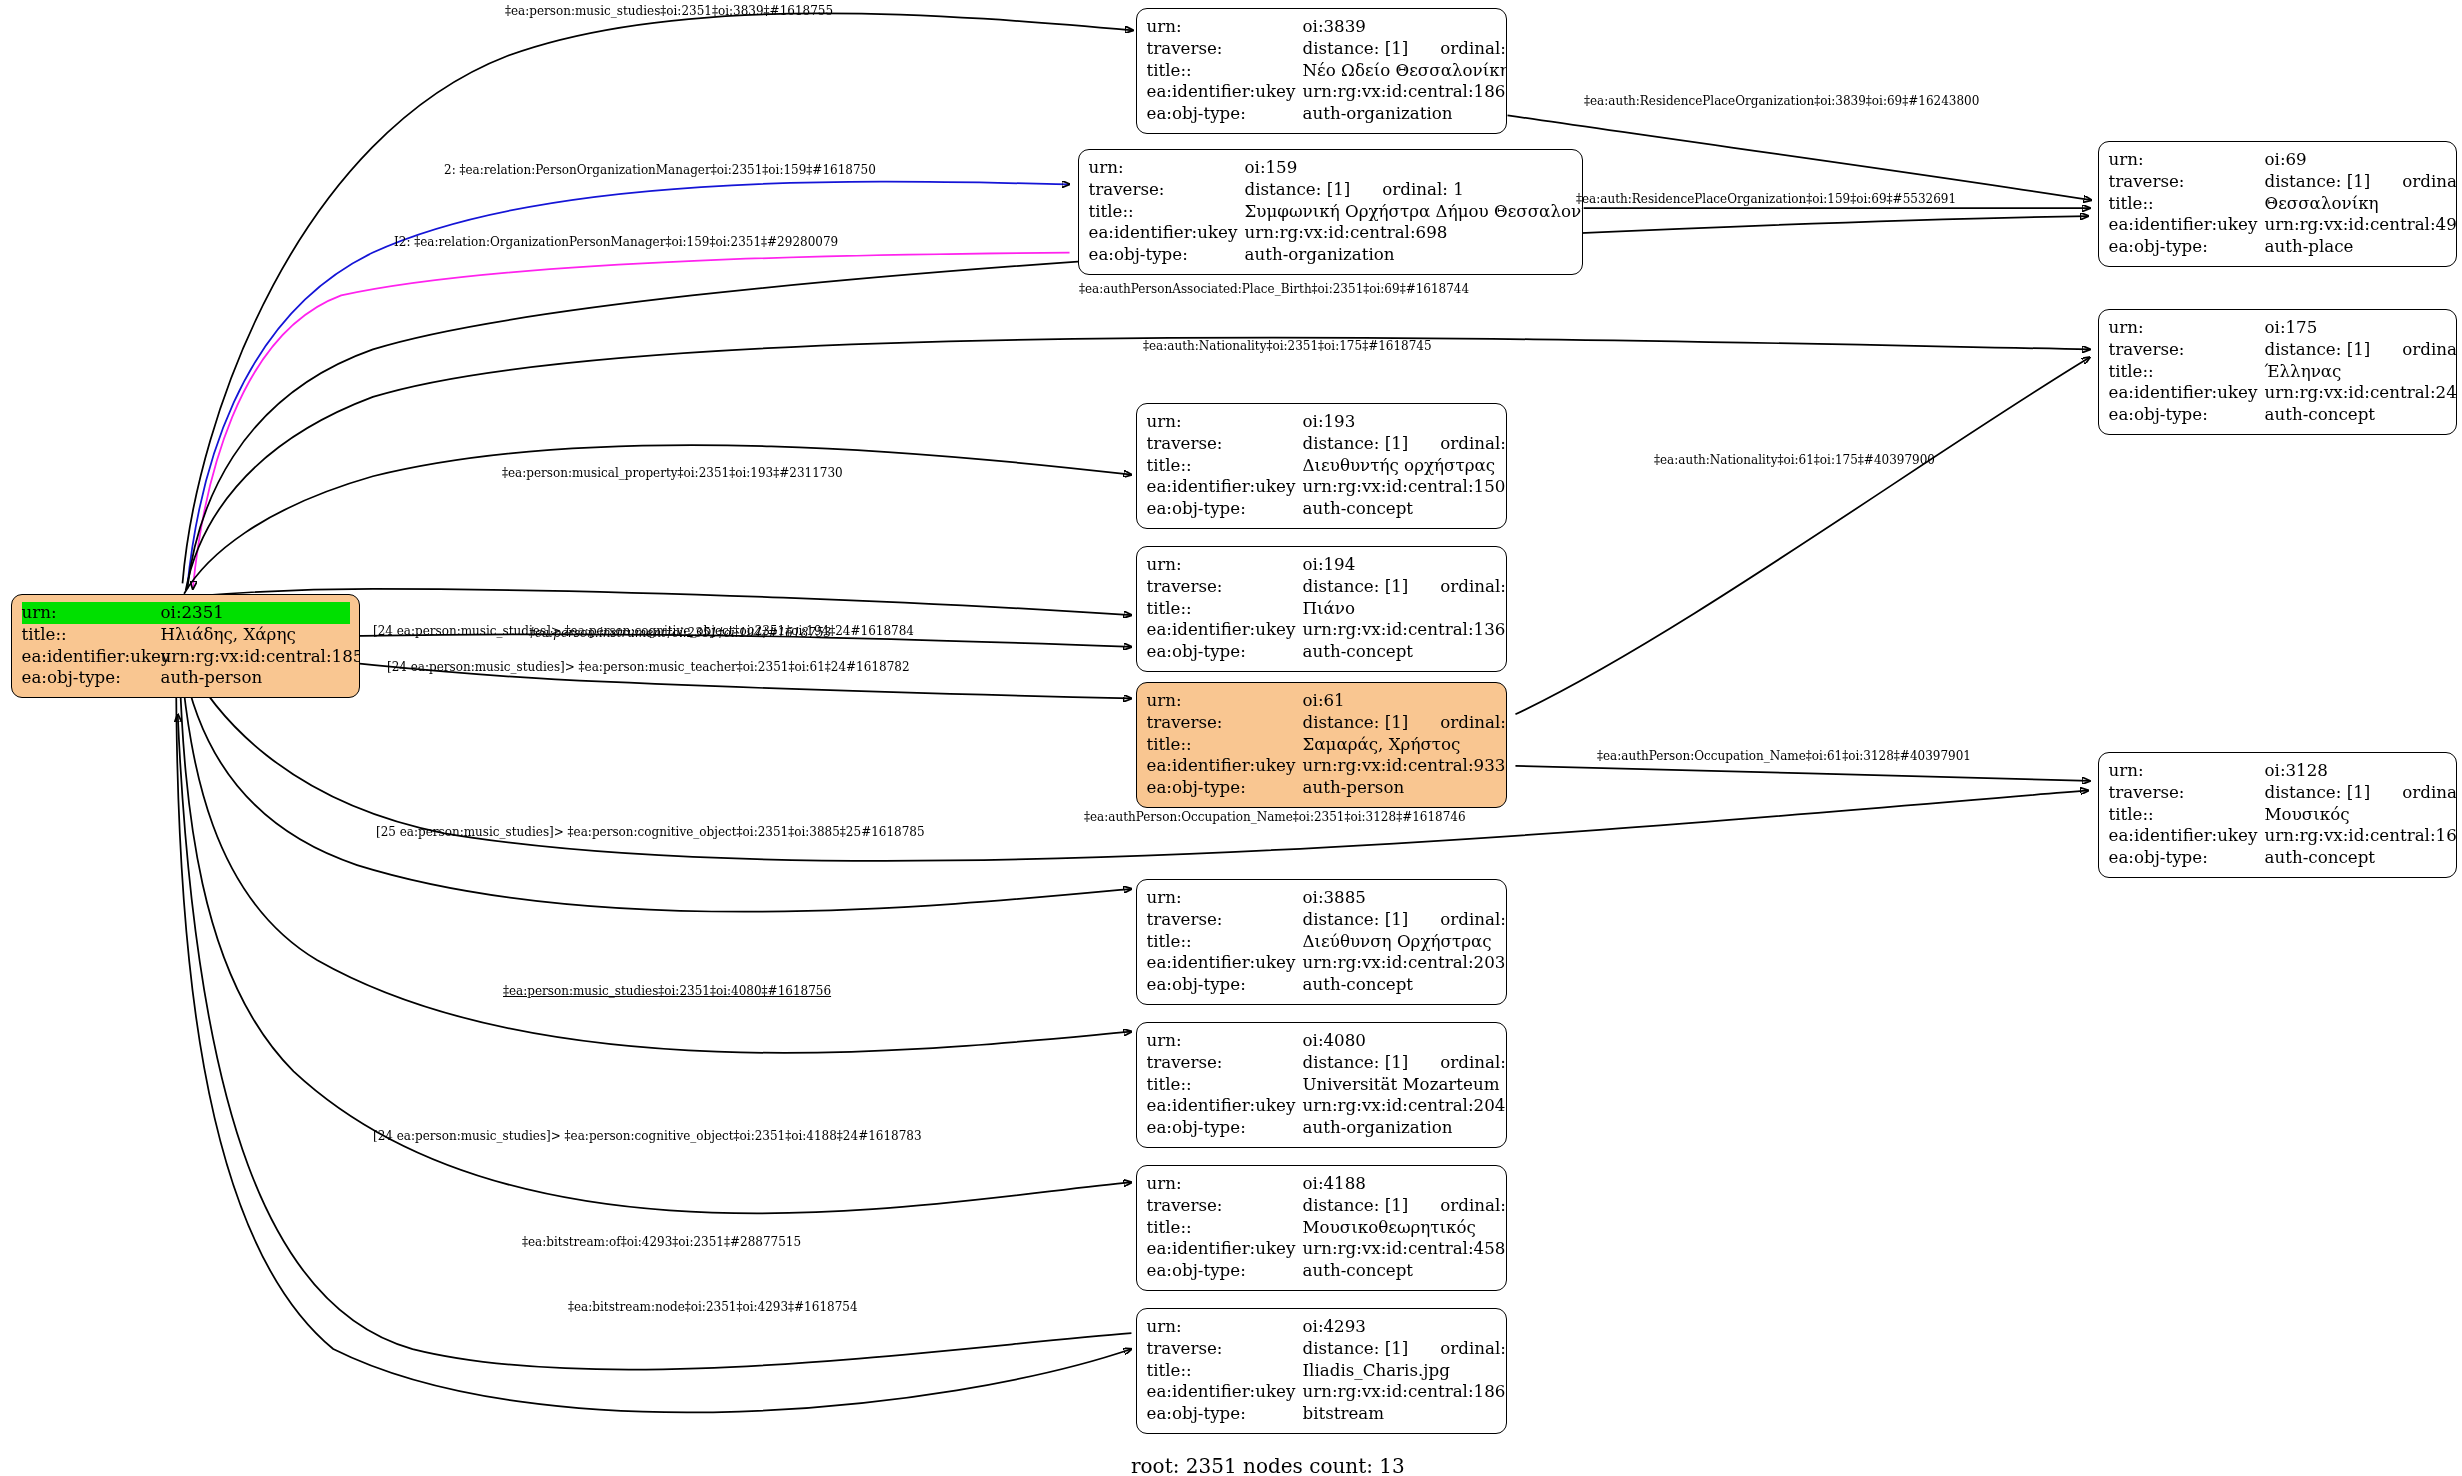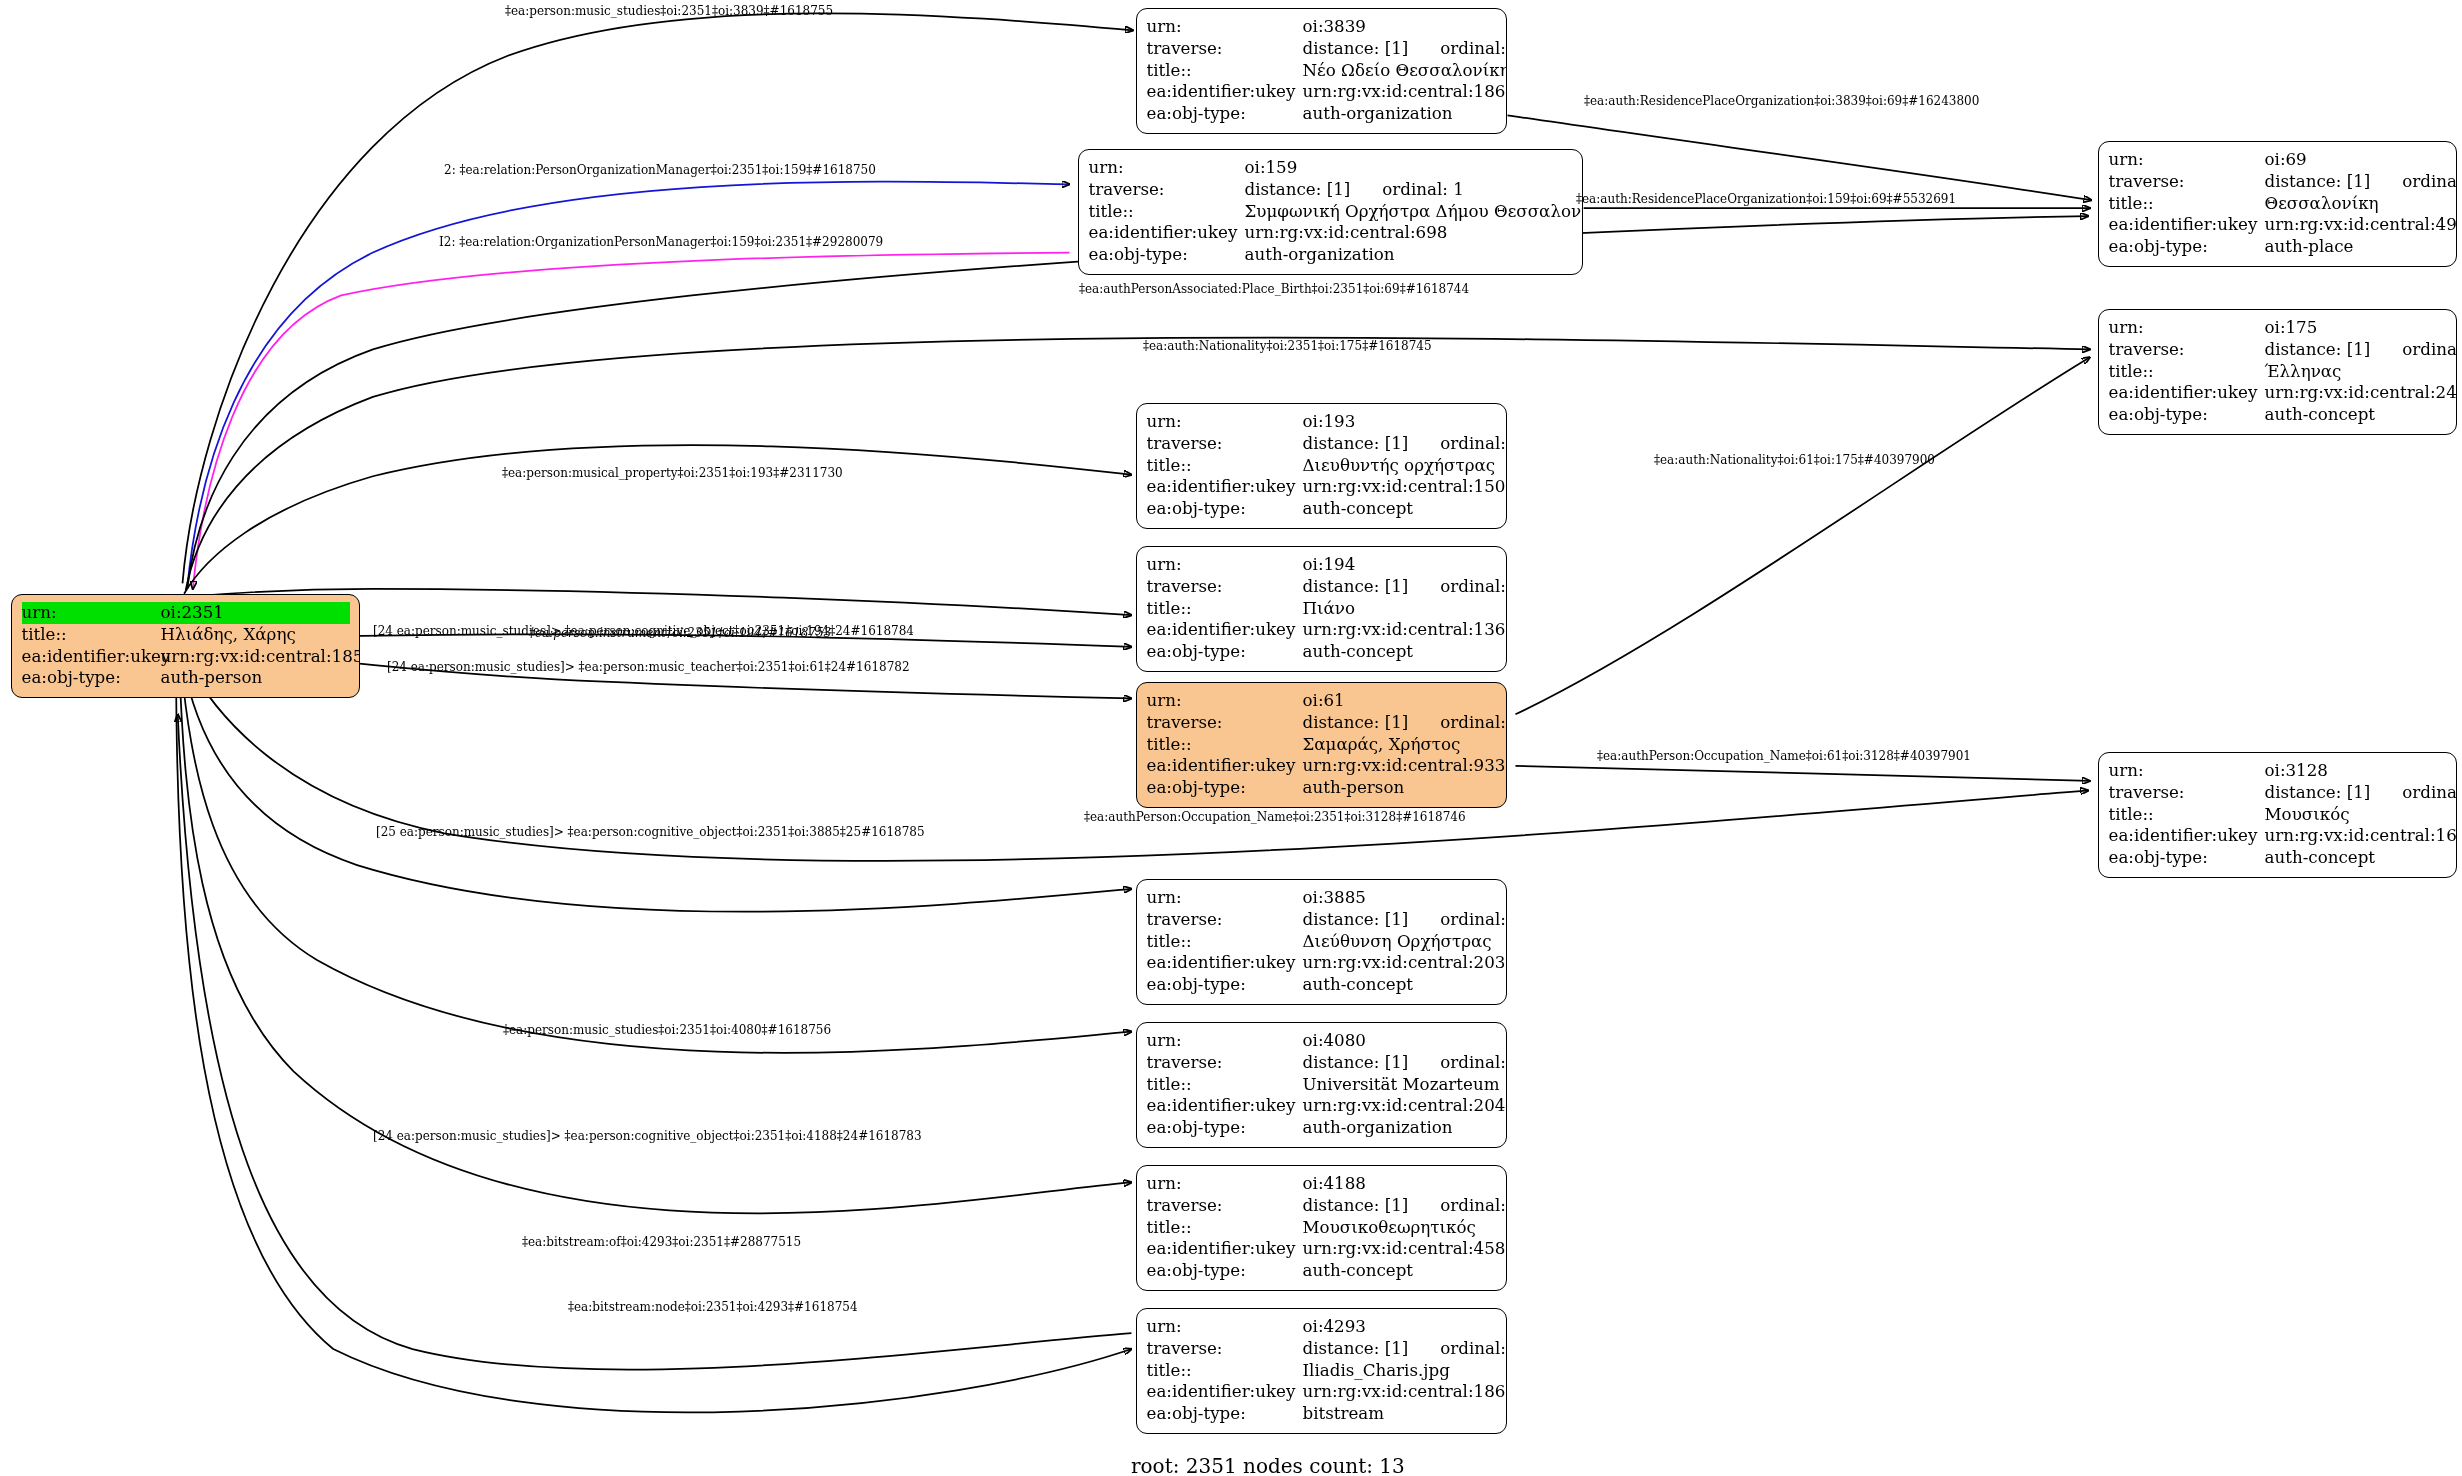--- a/index.html
+++ b/index.html
@@ -397,34 +397,34 @@
       <span class="v">urn:rg:vx:id:central:1860</span>
     </div>
     <div class="row">
       <span class="k">ea:obj-type:</span>
       <span class="v">bitstream</span>
     </div>
   </div>
 
   <div class="elabel" style="left:505px;top:4.8px;">‡ea:person:music_studies‡oi:2351‡oi:3839‡#1618755</div>
   <div class="elabel" style="left:444px;top:164px;">2: ‡ea:relation:PersonOrganizationManager‡oi:2351‡oi:159‡#1618750</div>
-  <div class="elabel" style="left:394px;top:236px;margin-left:45px;">I2: ‡ea:relation:OrganizationPersonManager‡oi:159‡oi:2351‡#29280079</div>
+  <div class="elabel" style="left:394px;top:236px;">I2: ‡ea:relation:OrganizationPersonManager‡oi:159‡oi:2351‡#29280079</div>
   <div class="elabel" style="left:1584px;top:95px;">‡ea:auth:ResidencePlaceOrganization‡oi:3839‡oi:69‡#16243800</div>
   <div class="elabel" style="left:1576px;top:193px;">‡ea:auth:ResidencePlaceOrganization‡oi:159‡oi:69‡#5532691</div>
   <div class="elabel" style="left:1079px;top:283px;">‡ea:authPersonAssociated:Place_Birth‡oi:2351‡oi:69‡#1618744</div>
   <div class="elabel" style="left:1143px;top:340px;">‡ea:auth:Nationality‡oi:2351‡oi:175‡#1618745</div>
   <div class="elabel" style="left:502px;top:467px;">‡ea:person:musical_property‡oi:2351‡oi:193‡#2311730</div>
   <div class="elabel" style="left:1654px;top:454px;">‡ea:auth:Nationality‡oi:61‡oi:175‡#40397900</div>
   <div class="elabel" style="left:529px;top:627px;font-style:italic;">‡ea:person:instrument‡oi:2351‡oi:194‡#1618753</div>
   <div class="elabel" style="left:373px;top:625px;">[24 ea:person:music_studies]&gt; ‡ea:person:cognitive_object‡oi:2351‡oi:194‡24#1618784</div>
   <div class="elabel" style="left:387px;top:661px;">[24 ea:person:music_studies]&gt; ‡ea:person:music_teacher‡oi:2351‡oi:61‡24#1618782</div>
   <div class="elabel" style="left:1597px;top:750px;">‡ea:authPerson:Occupation_Name‡oi:61‡oi:3128‡#40397901</div>
   <div class="elabel" style="left:1084px;top:811px;">‡ea:authPerson:Occupation_Name‡oi:2351‡oi:3128‡#1618746</div>
   <div class="elabel" style="left:376px;top:826px;">[25 ea:person:music_studies]&gt; ‡ea:person:cognitive_object‡oi:2351‡oi:3885‡25#1618785</div>
-  <div class="elabel" style="left:503px;top:1024px;">‡ea:person:music_studies‡oi:2351‡oi:4080‡#1618756</div>
+  <div class="elabel" style="left:503px;top:985px;text-decoration:underline;">‡ea:person:music_studies‡oi:2351‡oi:4080‡#1618756</div>
   <div class="elabel" style="left:373px;top:1130px;">[24 ea:person:music_studies]&gt; ‡ea:person:cognitive_object‡oi:2351‡oi:4188‡24#1618783</div>
   <div class="elabel" style="left:522px;top:1236px;">‡ea:bitstream:of‡oi:4293‡oi:2351‡#28877515</div>
   <div class="elabel" style="left:524px;top:1301px;margin-left:44px;">‡ea:bitstream:node‡oi:2351‡oi:4293‡#1618754</div>
 
   <div class="footer" style="left:1131px;top:1454px;">root: 2351 nodes count: 13</div>
 
 </div>
 
 
 </body></html>

